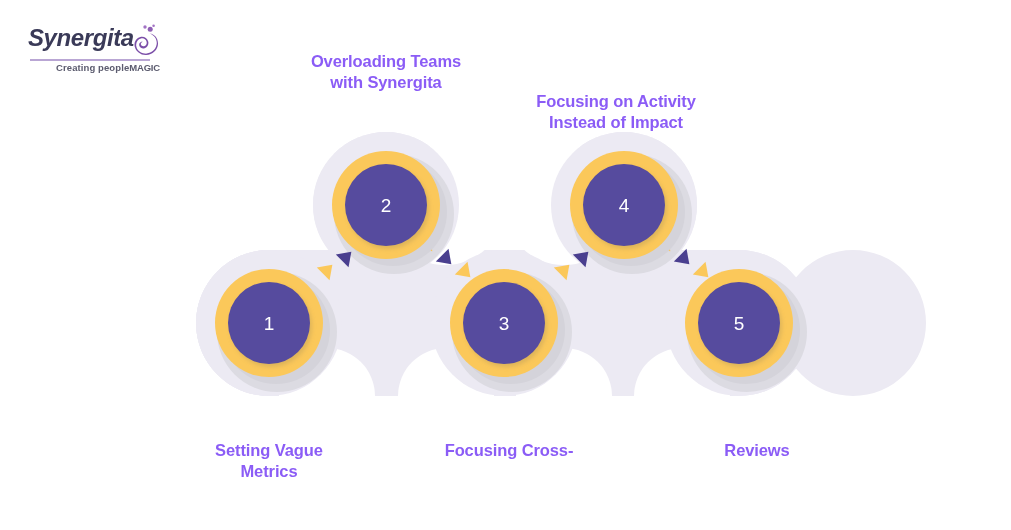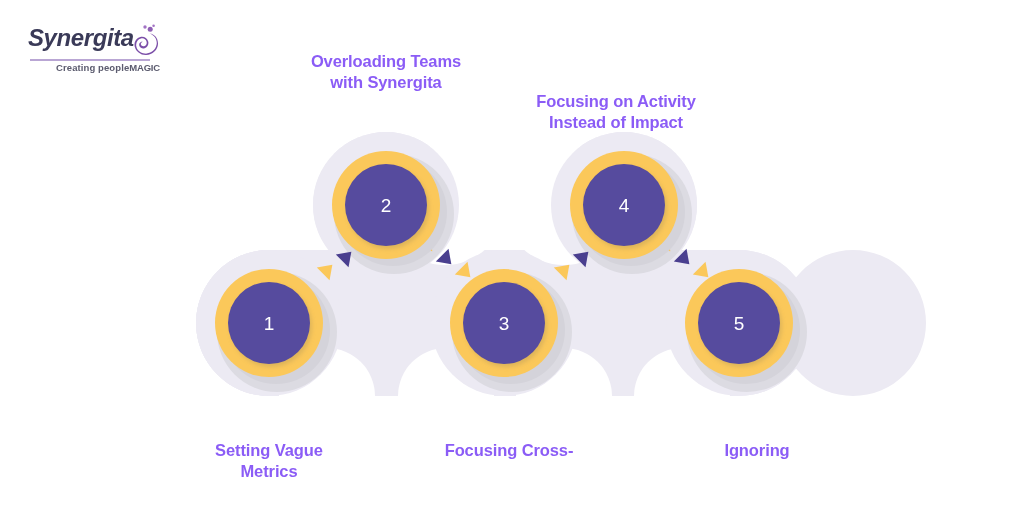--- a/index.html
+++ b/index.html
@@ -300,16 +300,16 @@
   <div class="caption" style="left:509px; top:440px; width:300px;">
     <div>Focusing Cross-</div>
   </div>
 
   <div class="caption" style="left:616px; top:51px; width:260px;margin-top:40px;">
     <div>Focusing on Activity</div>
     <div>Instead of Impact</div>
   </div>
 
   <div class="caption" style="left:757px; top:440px; width:260px;">
-    <div>Ignoring</div>
+    <div>Reviews</div>
   </div>
 
 </div>
 
 </body></html>

